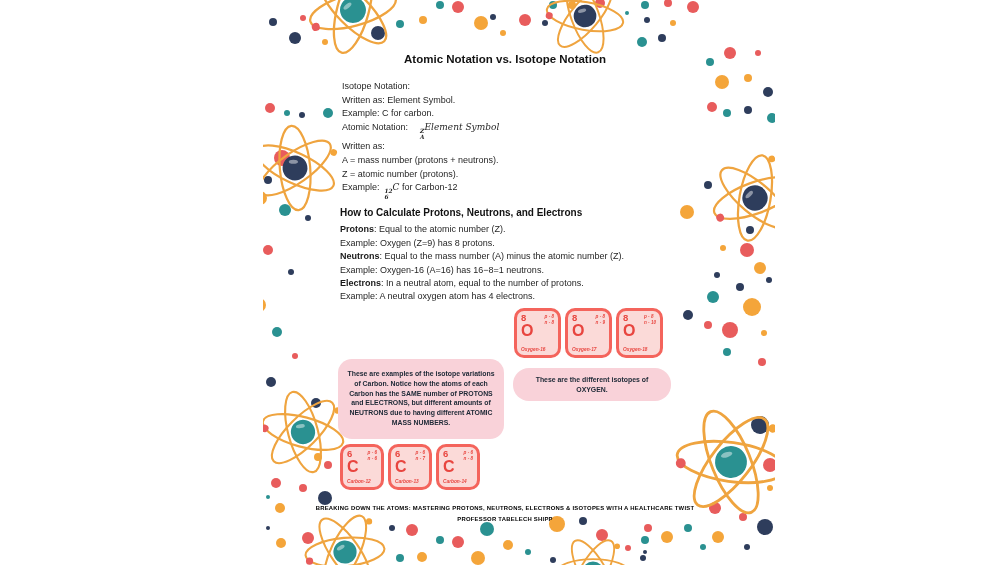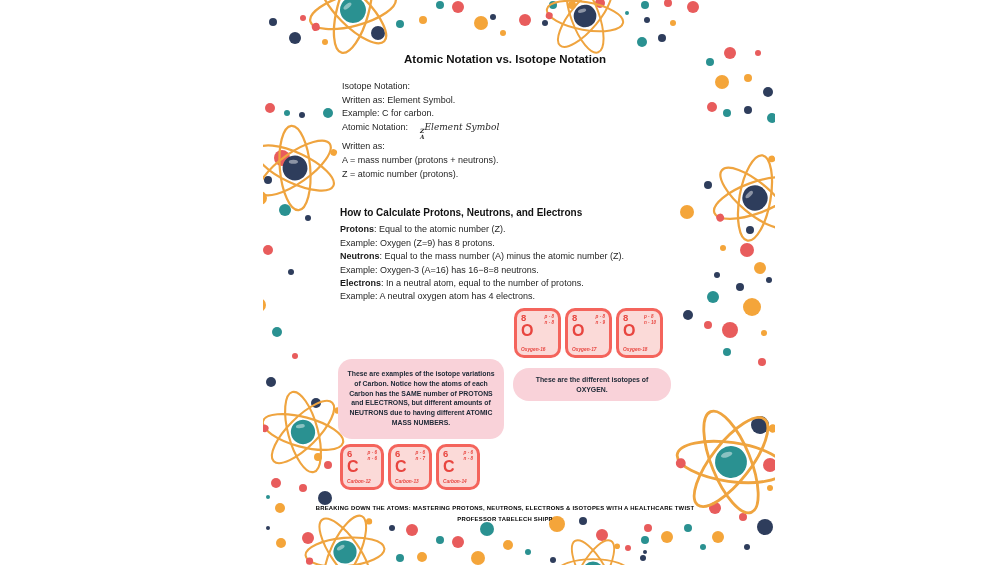--- a/index.html
+++ b/index.html
@@ -263,28 +263,32 @@
       <div>Isotope Notation:</div>
       <div>Written as: Element Symbol.</div>
       <div>Example: C for carbon.</div>
       <div><span>Atomic Notation:</span><span class="frac gap-l">
             <span>Z</span>
             <span>A</span>
           </span><span class="nota">Element Symbol</span></div>
       <div>Written as:</div>
       <div>A = mass number (protons + neutrons).</div>
       <div>Z = atomic number (protons).</div>
+      <div><span>Example:</span><span class="frac" style="margin-left:5px">
+            <span>12</span>
+            <span>6</span>
+          </span><span class="nota">C</span><span> for Carbon-12</span></div>
     </div>
 
     <div class="calc">
       <div class="calc-heading">How to Calculate Protons, Neutrons, and Electrons</div>
       <div><b>Protons</b><span>: Equal to the atomic number (Z).</span></div>
       <div>Example: Oxygen (Z=9) has 8 protons.</div>
       <div><b>Neutrons</b><span>: Equal to the mass number (A) minus the atomic number (Z).</span></div>
-      <div>Example: Oxygen-3 (A=16) has 16−8=8 neutrons.</div>
+      <div>Example: Oxygen-16 (A=16) has 16−8=1 neutrons.</div>
       <div><b>Electrons</b><span>: In a neutral atom, equal to the number of protons.</span></div>
       <div>Example: A neutral oxygen atom has 4 electrons.</div>
     </div>
 
     <div class="cards-o">
       <div class="card">
         <div class="card-top">
             <span class="card-num">8</span>
             <span class="card-pn">
               <span>p - 8</span>

